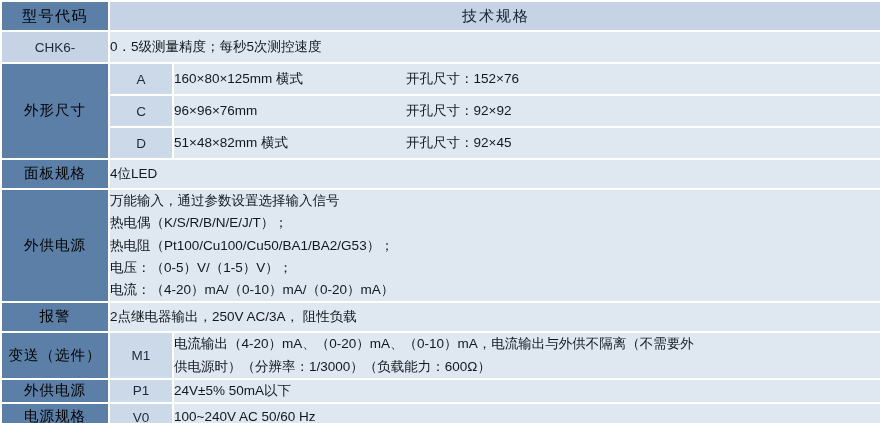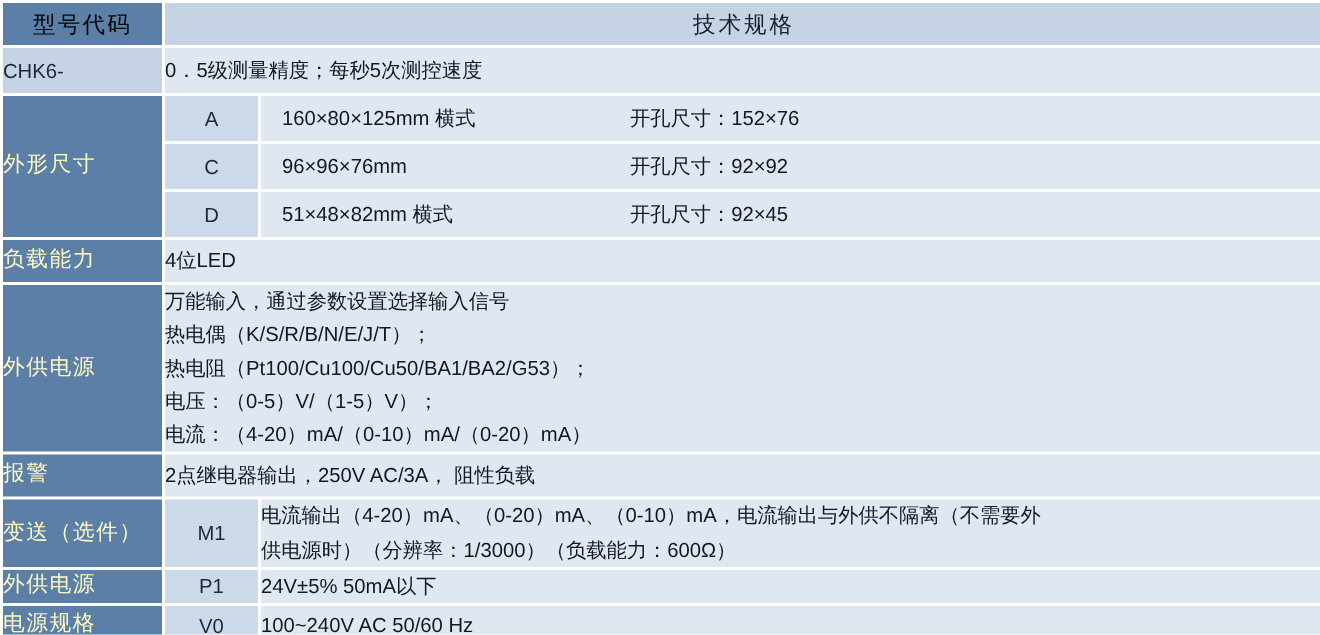--- a/index.html
+++ b/index.html
@@ -18,39 +18,39 @@
     border-collapse: separate;
     border-spacing: 2px;
     table-layout: fixed;
   }
   #spec-table td {
     vertical-align: middle;
     padding: 0;
   }
   .lbl {
     background: #5b7fa6;
-    color: #fef9c3;
+    color: #000000;
     font-size: 14.5px;
-    text-align: left;
+    text-align: center;
     letter-spacing: 1px;
     line-height: 1.5;
   }
   .lbl-hdr {
     background: #5b7fa6;
     color: #000000;
     font-size: 15px;
     text-align: center;
     letter-spacing: 1.5px;
     height: 28px;
   }
   .sub {
     background: #c5d3e4;
     color: #1b2a3a;
     font-size: 13.5px;
-    text-align: left;
+    text-align: center;
   }
   .sub-light {
     background: #ccd9e8;
     color: #1b2a3a;
     font-size: 13.5px;
     text-align: center;
   }
   .val {
     background: #dfe7f0;
     color: #101820;
@@ -71,21 +71,20 @@
     padding-top: 4px;
     padding-bottom: 4px;
   }
   .twocol {
     display: flex;
     align-items: center;
   }
   .twocol .c1 {
     width: 232px;
     flex: 0 0 232px;
-    margin-left: 14px;
   }
   .twocol .c2 {
     flex: 1 1 auto;
   }
   .multi {
     white-space: pre-line;
   }
 </style>
 </head>
 <body>
@@ -133,21 +132,21 @@
       <td class="sub-light" style="height:30px">D</td>
       <td class="val">
         <div class="twocol">
           <span class="c1">51×48×82mm  横式</span>
           <span class="c2">开孔尺寸：92×45</span>
         </div>
       </td>
     </tr>
 
     <tr>
-      <td class="lbl" style="height:28px">负载能力</td>
+      <td class="lbl" style="height:28px">面板规格</td>
       <td class="val" colspan="2">4位LED</td>
     </tr>
 
     <tr>
       <td class="lbl">外供电源</td>
       <td class="val multi" colspan="2">万能输入，通过参数设置选择输入信号
 热电偶（K/S/R/B/N/E/J/T）；
 热电阻（Pt100/Cu100/Cu50/BA1/BA2/G53）；
 电压：（0-5）V/（1-5）V）；
 电流：（4-20）mA/（0-10）mA/（0-20）mA）</td>

